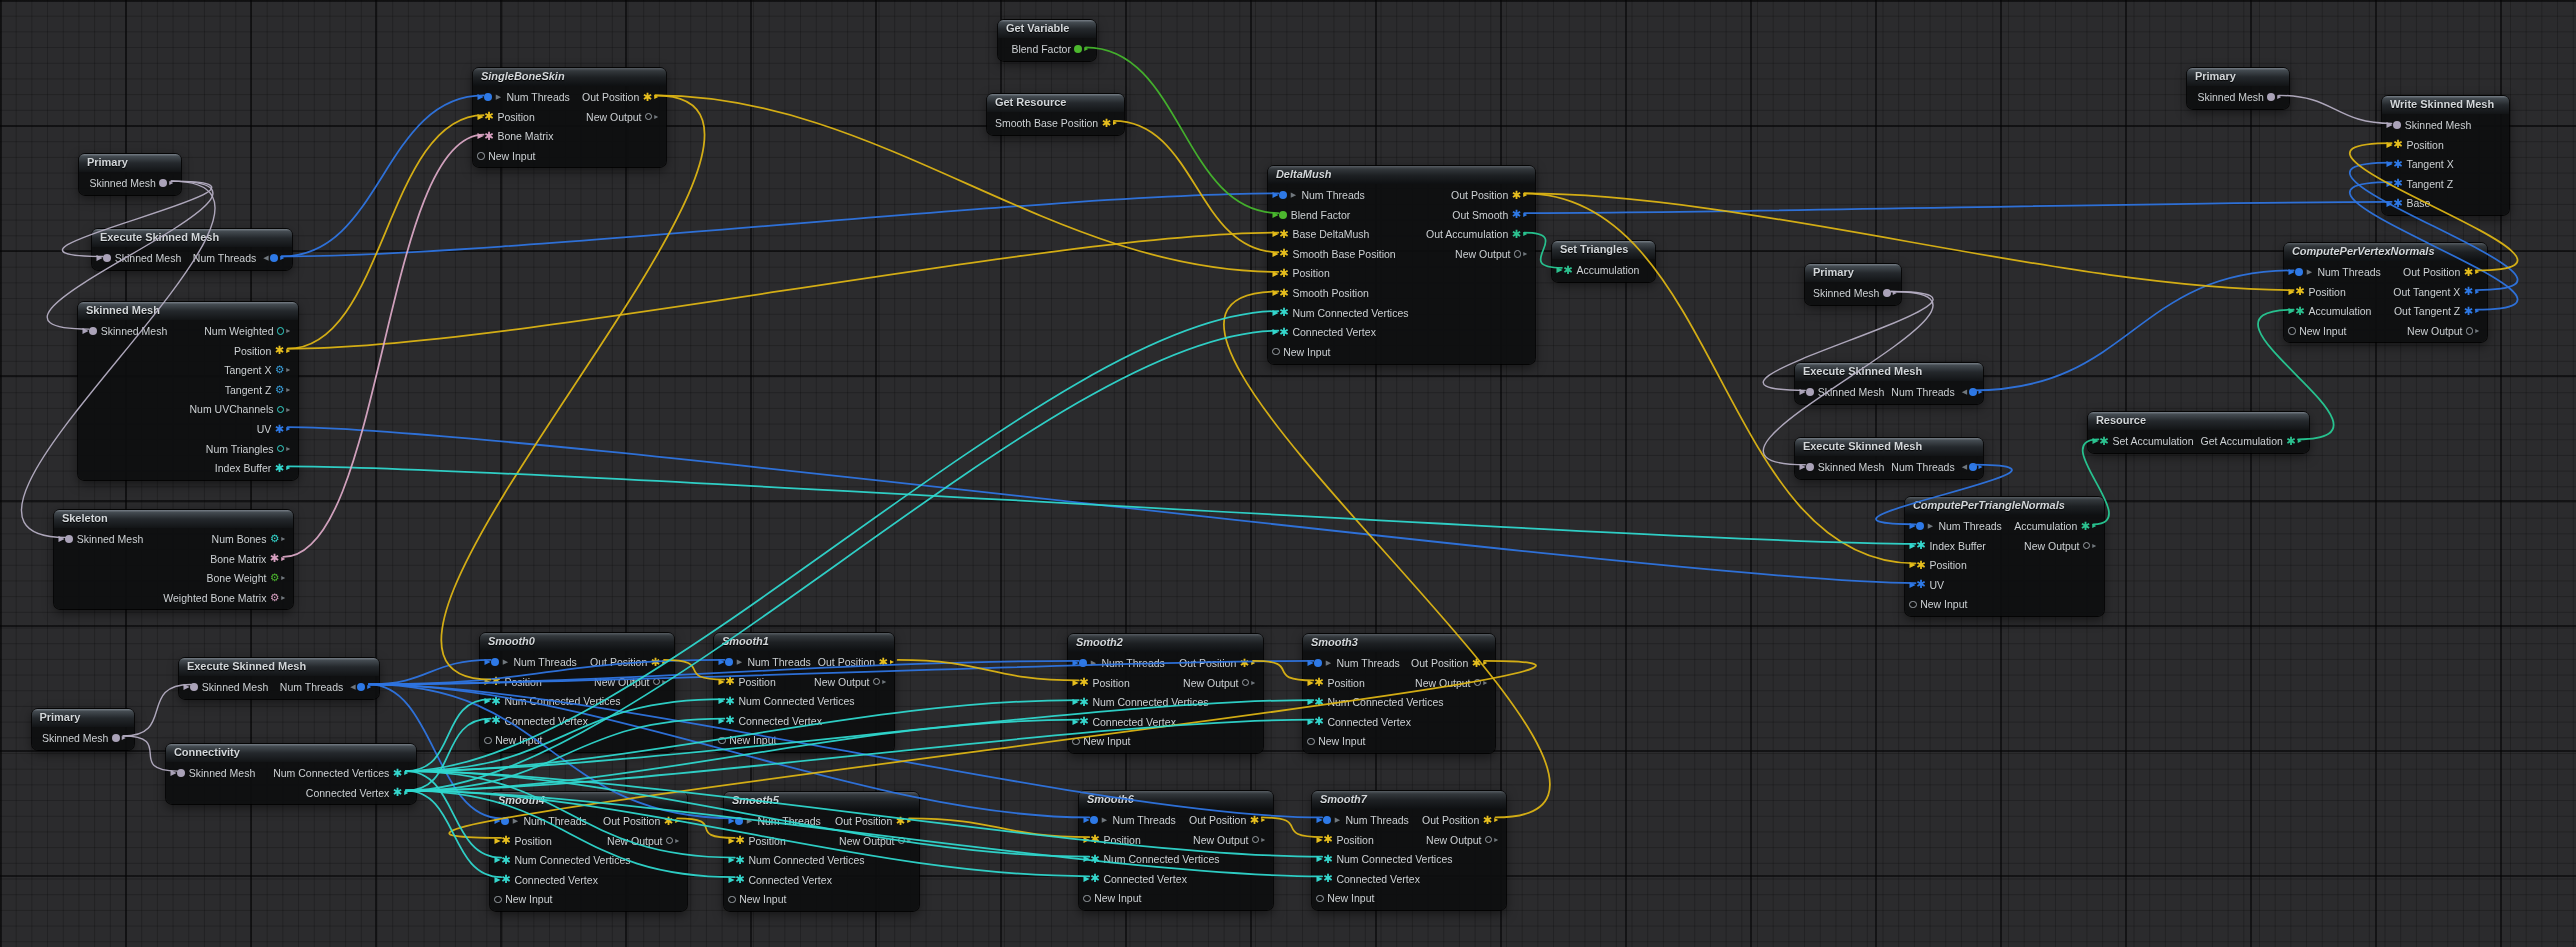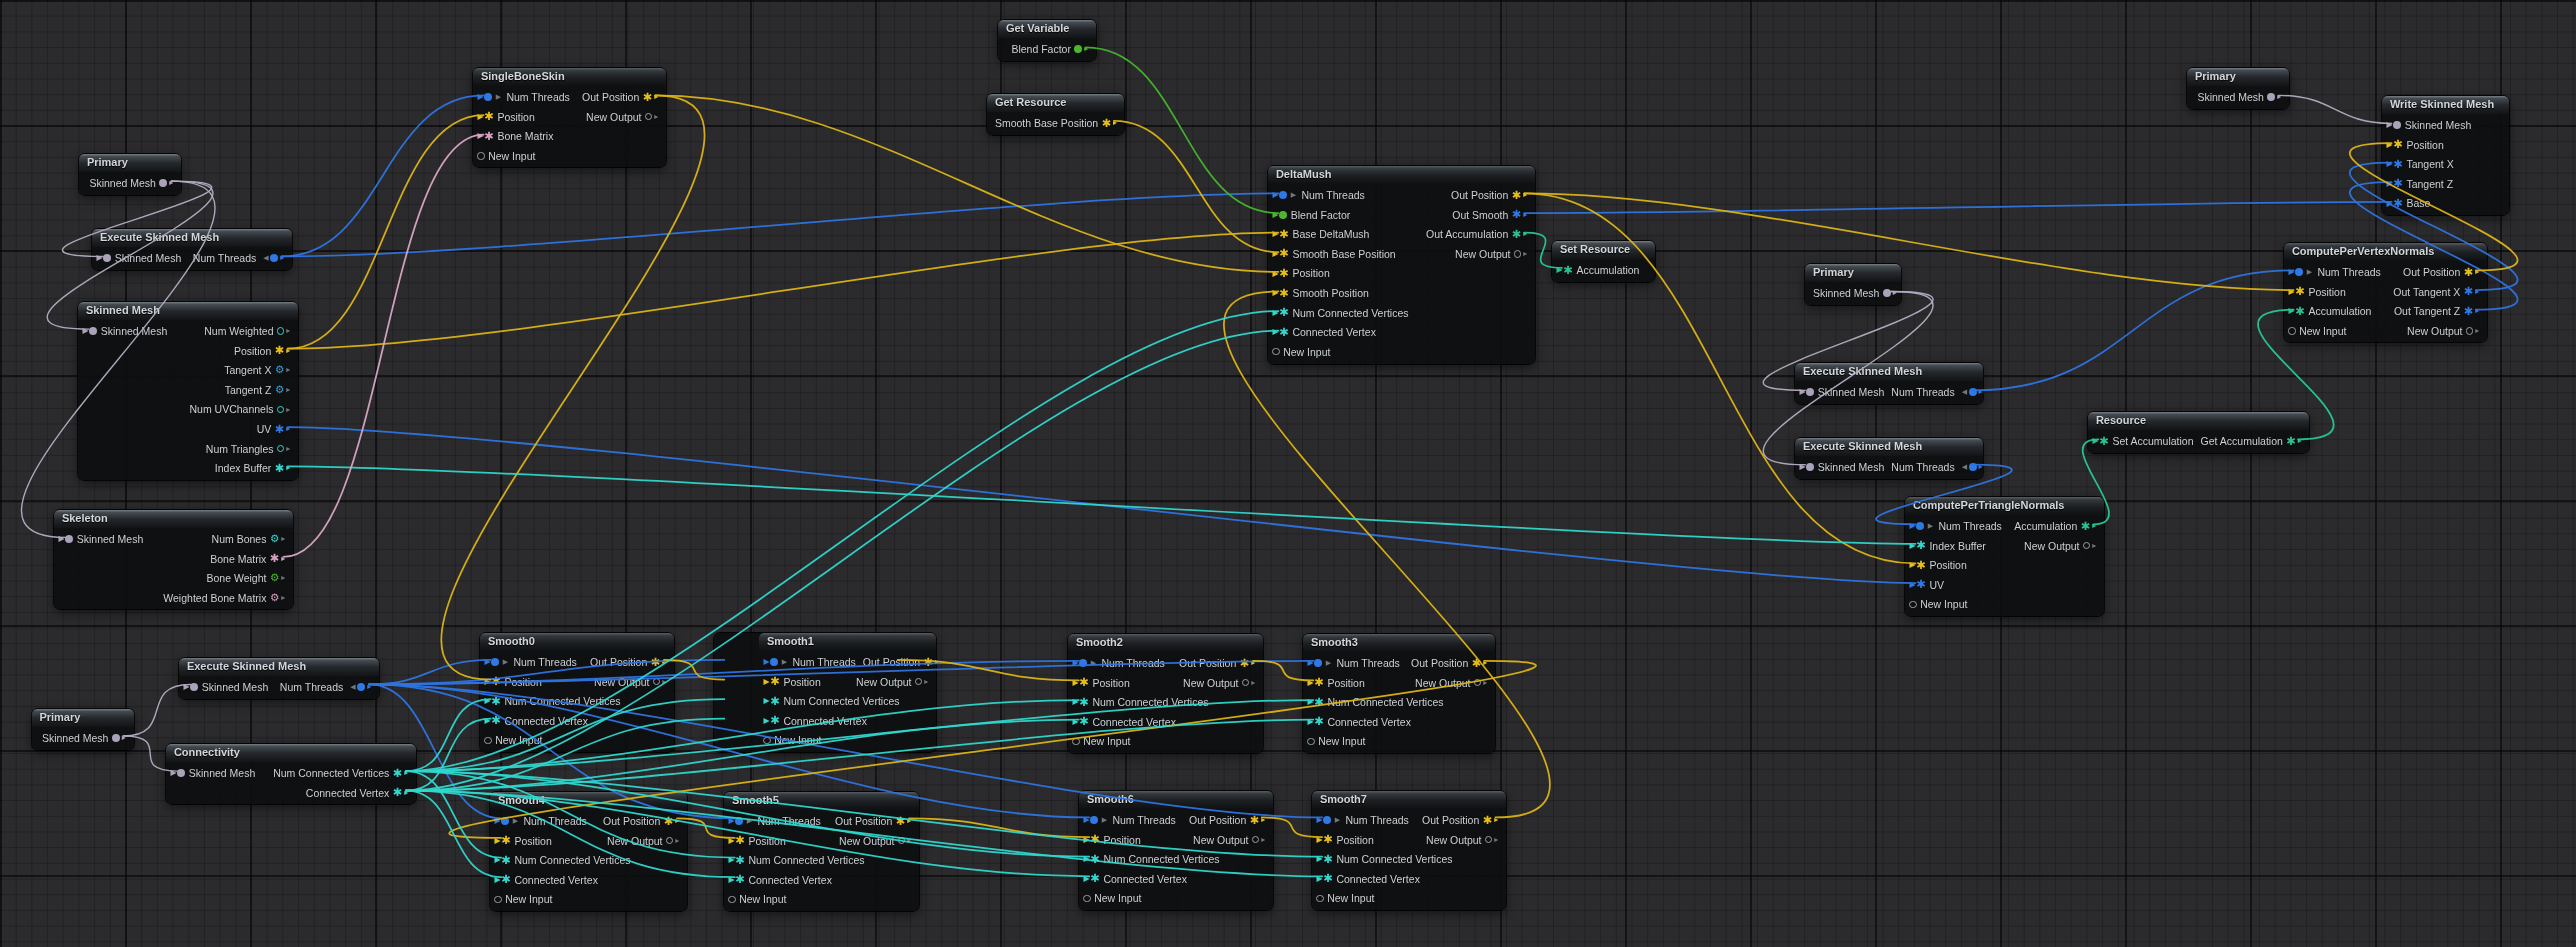--- a/index.html
+++ b/index.html
@@ -13,21 +13,21 @@
       linear-gradient(to bottom, rgba(0,0,0,.22) 0.9px, transparent 0.9px);
     background-size:125px 125px,125px 125px,15.7px 15.7px,15.7px 15.7px;}
   .node{position:absolute;box-sizing:border-box;border-radius:6.1px;
     background:rgba(13,14,15,.93);
     box-shadow:0 0 0 0.9px rgba(0,0,0,.85), 0 3.5px 10.5px rgba(0,0,0,.5);}
   .nhead{height:17.5px;line-height:17.5px;padding:0 7.9px;border-radius:5.3px 5.3px 0 0;
     font-size:11px;font-weight:700;color:#d3d7da;text-shadow:0 0.9px 0.9px #000;
     white-space:nowrap;overflow:hidden;
     background:linear-gradient(180deg,#767e86 0%,#434a50 14%,#24282c 50%,#121416 100%);}
   .node.kernel .nhead{
-    background:linear-gradient(180deg,#565c62 0%,#33383c 16%,#1d2023 52%,#0e1012 100%);}
+    background:linear-gradient(180deg,#565c62 0%,#33383c 16%,#1d2023 52%,#0e1012 100%);font-style:italic;}
   .nrows{padding:1.8px 0 0 0;}
   .nrow{height:19.6px;display:flex;align-items:center;padding:0 7.9px 0 4.4px;}
   .pinwrap{display:flex;align-items:center;white-space:nowrap;}
   .pinwrap.out{margin-left:auto;}
   .plab{font-style:normal;font-size:10.5px;color:#ccd0d3;margin:0 3.5px;}
   .pg{display:inline-block;flex:none;}
   .pg.circle{width:7.9px;height:7.9px;border-radius:50%;}
   .pg.ring{width:5.3px;height:5.3px;border:1.8px solid;border-radius:50%;background:transparent;}
   .pg.glyph{font-style:normal;font-size:11.4px;line-height:8.8px;}
   .pg.gear{font-style:normal;font-size:10.5px;line-height:9.6px;}
@@ -323,21 +323,21 @@
         </div>
         <div class="nrow">
           <span class="pinwrap in">
             <i class="pg ring" style="border-color:#9aa0a6"></i>
             <em class="plab">New Input</em>
           </span>
         </div>
       </div>
     </div>
     <div class="node data" style="left: 1552px; top: 241px; width: 103px; height: 41px;">
-      <div class="nhead">Set Resource</div>
+      <div class="nhead">Set Triangles</div>
       <div class="nrows">
         <div class="nrow">
           <span class="pinwrap in">
             <i class="carr" style="color:#2cc18f">▶</i>
             <i class="pg glyph" style="color:#2cc18f">✱</i>
             <em class="plab">Accumulation</em>
           </span>
         </div>
       </div>
     </div>
@@ -604,21 +604,21 @@
           </span>
         </div>
         <div class="nrow">
           <span class="pinwrap in">
             <i class="pg ring" style="border-color:#9aa0a6"></i>
             <em class="plab">New Input</em>
           </span>
         </div>
       </div>
     </div>
-    <div class="node kernel" style="left: 714px; top: 633px; width: 222px; height: 119px; padding-left: 45px;">
+    <div class="node kernel" style="left: 714px; top: 633px; width: 180px; height: 119px;">
       <div class="nhead">Smooth1</div>
       <div class="nrows">
         <div class="nrow">
           <span class="pinwrap in">
             <i class="carr" style="color:#2e79e6">▶</i>
             <i class="pg circle" style="background:#2e79e6"></i>
             <i class="coll">▶</i>
             <em class="plab">Num Threads</em>
           </span>
           <span class="pinwrap out">

